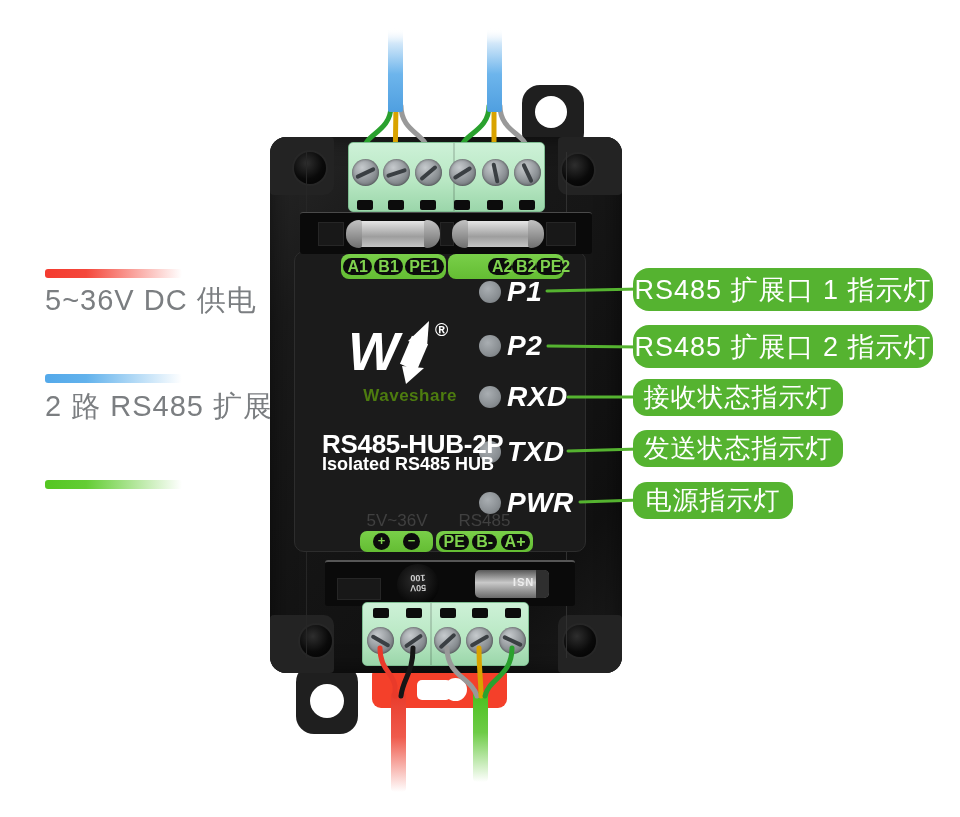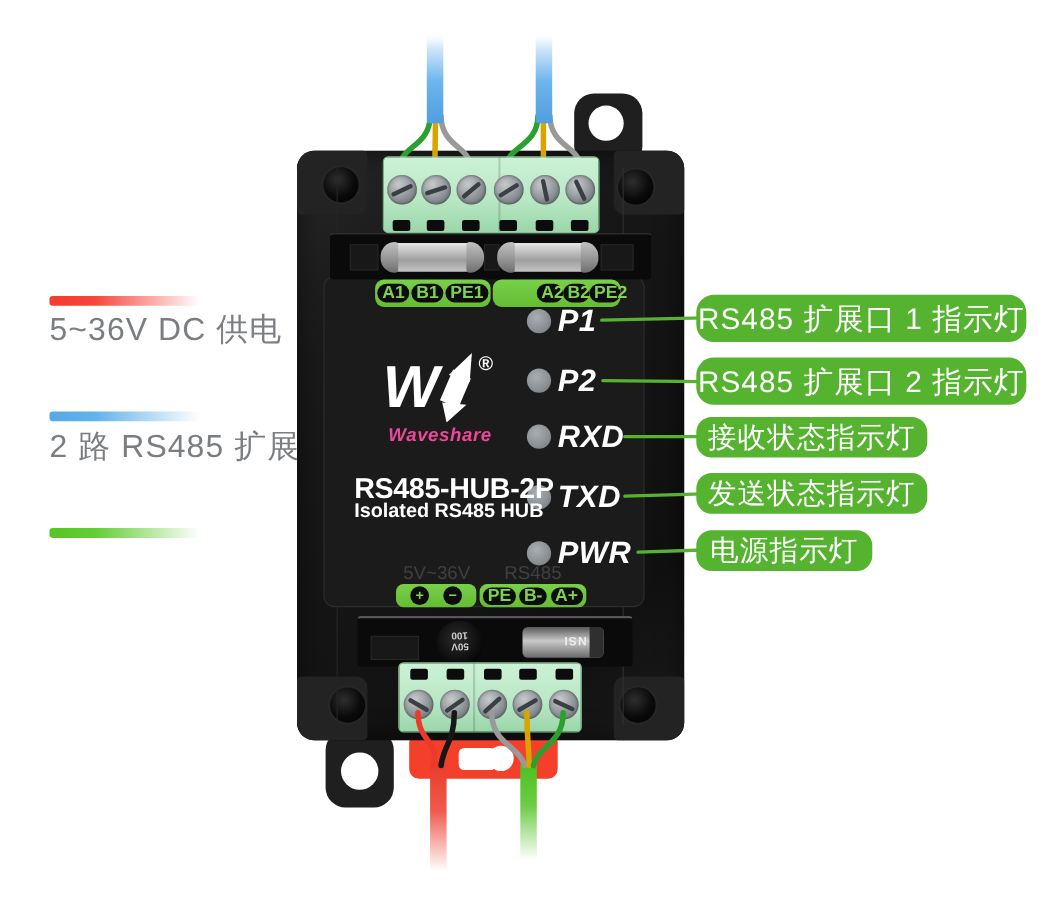--- a/index.html
+++ b/index.html
@@ -86,22 +86,22 @@
     min-width:24px;padding:0 4px;border-radius:9px;text-align:center;}
   .pill-sm{height:16px;line-height:16px;min-width:20px;border-radius:8px;}
   .pill-round{min-width:17px;width:17px;height:17px;line-height:16px;padding:0;border-radius:50%;font-size:13px;}
 
   
   .led-dot{position:absolute;left:479px;width:22px;height:22px;border-radius:50%;z-index:6;
     background:radial-gradient(circle at 40% 35%,#a9aeb2 0%,#8a8f93 60%,#6f7478 100%);}
   .led-label{position:absolute;left:507px;color:#fff;font-weight:bold;font-size:28px;line-height:34px;z-index:6;
     letter-spacing:0.5px;white-space:nowrap;font-style:italic;}
   .grp-title{position:absolute;color:#404040;font-weight:normal;font-size:17px;line-height:18px;z-index:6;text-align:center;}
-  .brand-name{position:absolute;left:343px;top:386px;width:114px;text-align:center;color:#ec4899;font-weight:bold;
-    font-size:17px;z-index:6;letter-spacing:0.5px;font-style:italic;}
+  .brand-name{position:absolute;left:343px;top:386px;width:114px;text-align:right;color:#4d7c0f;font-weight:bold;
+    font-size:17px;z-index:6;letter-spacing:0.5px;}
   .model-name{position:absolute;left:322px;top:430px;color:#fff;font-weight:bold;font-size:26px;line-height:28px;
     z-index:6;letter-spacing:-0.3px;white-space:nowrap;}
   .model-subtitle{position:absolute;left:322px;top:454px;color:#fff;font-weight:600;font-size:18px;line-height:20px;
     z-index:6;white-space:nowrap;}
   .logo-svg{position:absolute;left:350px;top:318px;z-index:6;}
 
   
   .badge{position:absolute;left:633px;background:#55b330;color:#fff;z-index:12;display:flex;align-items:center;
     justify-content:center;letter-spacing:1px;white-space:nowrap;}
   .badge-lg{height:43px;width:300px;border-radius:16px;font-size:27px;}

